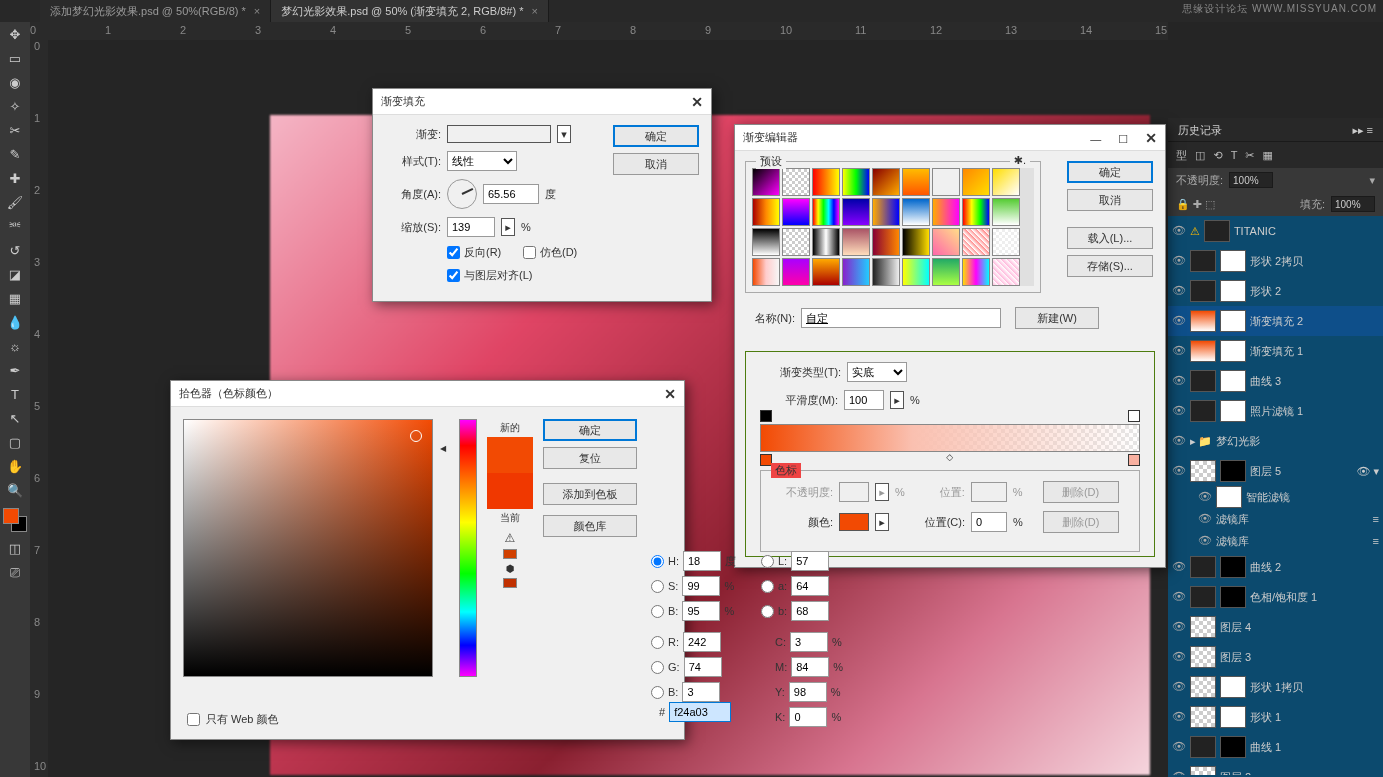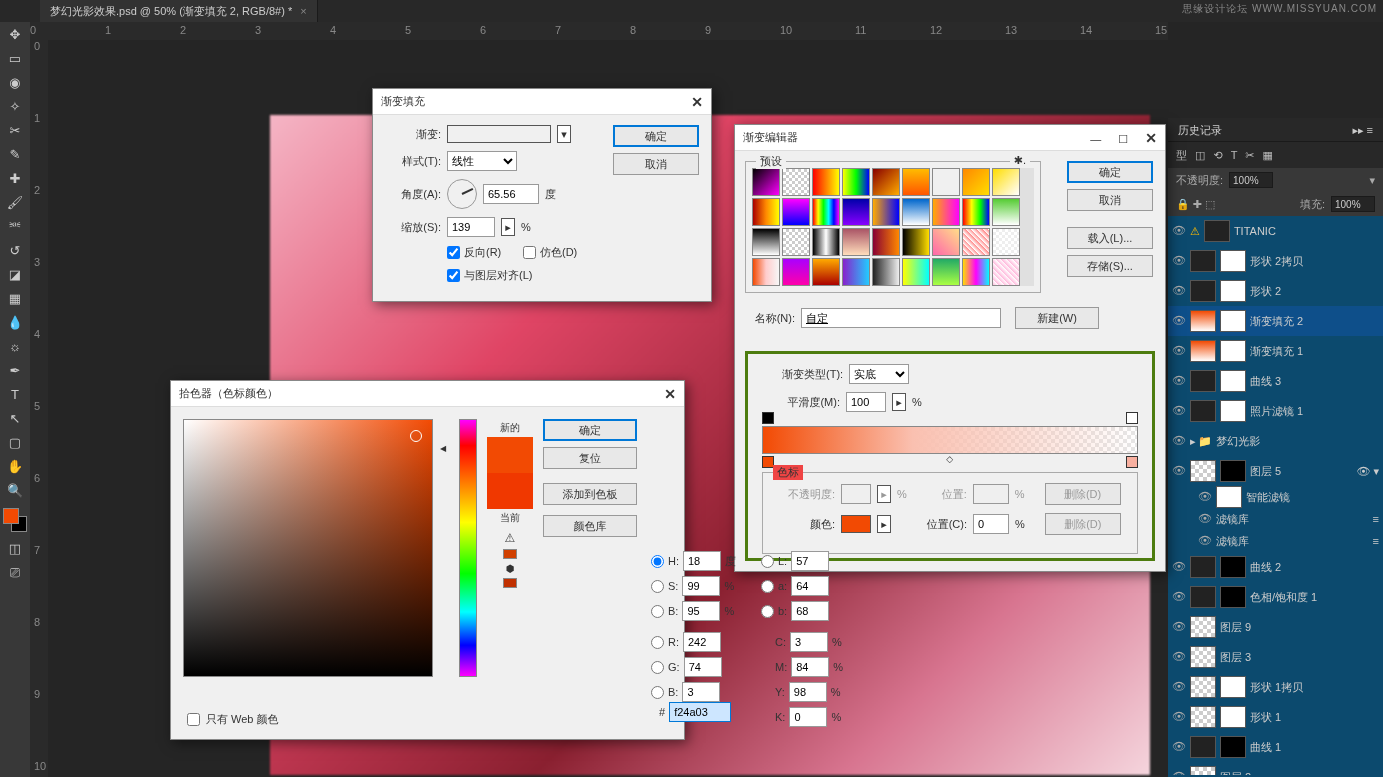--- a/index.html
+++ b/index.html
@@ -109,20 +109,21 @@
 
 
 .watermark { position: absolute; top: 2px; right: 6px; color: #888; font-size: 10px; letter-spacing: 1px; }
 </style>
 </head>
 <body>
 
 <div class="watermark">思缘设计论坛 WWW.MISSYUAN.COM</div>
 
 <div class="tab-bar">
+  <div class="tab"><span>添加梦幻光影效果.psd @ 50%(RGB/8) *</span><span class="x">×</span></div>
   <div class="tab active"><span>梦幻光影效果.psd @ 50% (渐变填充 2, RGB/8#) *</span><span class="x">×</span></div>
 </div>
 
 <div class="ruler-h">
     <span style="left: 0px;">0</span>
     <span style="left: 75px;">1</span>
     <span style="left: 150px;">2</span>
     <span style="left: 225px;">3</span>
     <span style="left: 300px;">4</span>
     <span style="left: 375px;">5</span>
@@ -283,21 +284,21 @@
       </div>
       <div class="layer-row">
         <span class="eye">👁</span>
         <div class="thumb dark"></div>
         <div class="mask dark"></div>
         <span>色相/饱和度 1</span>
       </div>
       <div class="layer-row">
         <span class="eye">👁</span>
         <div class="thumb checker"></div>
-        <span>图层 9</span>
+        <span>图层 4</span>
       </div>
       <div class="layer-row">
         <span class="eye">👁</span>
         <div class="thumb checker"></div>
         <span>图层 3</span>
       </div>
       <div class="layer-row">
         <span class="eye">👁</span>
         <div class="thumb checker"></div>
         <div class="mask"></div>
@@ -433,21 +434,21 @@
             <div class="preset-sw" style="background: repeating-linear-gradient(45deg, rgb(255, 187, 221), rgb(255, 255, 255) 4px);"></div>
           </div>
         <div class="preset-scroll"></div>
       </div>
     </div>
     <div class="field-row" style="margin-top:8px">
       <label style="min-width:50px">名称(N):</label>
       <input class="txt wide" style="width: 200px; text-decoration: underline;" value="自定">
       <div class="btn" style="display:inline-block;margin:0 0 0 8px;width:84px">新建(W)</div>
     </div>
-    <div style="border:3px solid #4d7c0f; padding:10px 14px 4px; margin-top:22px; position:relative">
+    <div style="border:1px solid #4d7c0f; padding:10px 14px 4px; margin-top:22px; position:relative">
       <div class="field-row" style="margin-left:20px">
         <label>渐变类型(T):</label>
         <select style="width:60px"><option>实底</option></select>
       </div>
       <div class="field-row" style="margin-left:20px">
         <label>平滑度(M):</label>
         <input class="txt" style="width: 40px;" value="100">
         <span class="arrow-btn">▸</span>
         <span>%</span>
       </div>

